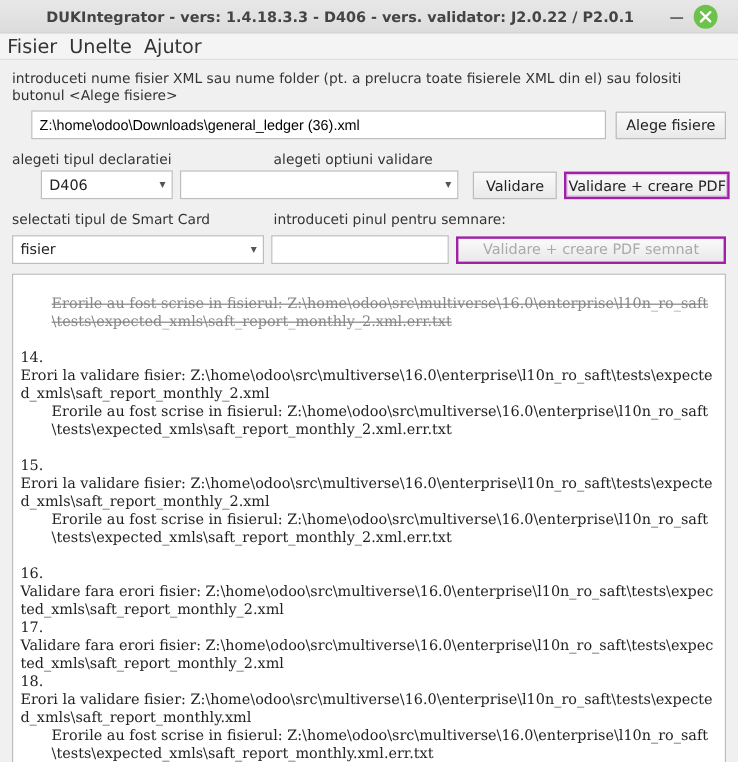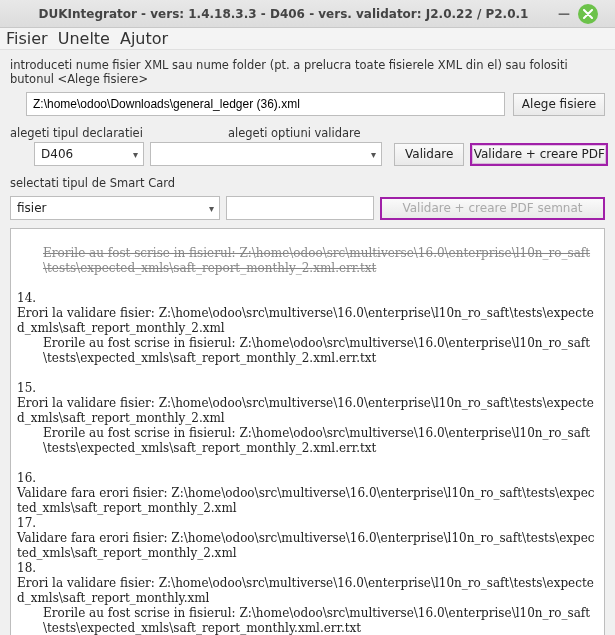--- a/index.html
+++ b/index.html
@@ -106,21 +106,21 @@
     display: inline-flex;
     align-items: center;
   }
   .select-wrap { position: relative; display: inline-block; }
   .select-wrap .chev {
     position: absolute; right: 6px; top: 50%; transform: translateY(-50%);
     pointer-events: none; color: #555; font-size: 10px;
   }
   .two-labels { display: flex; }
   .two-labels > div:first-child { width: 218px; }
-  .row2 { display: flex; align-items: center; gap: 6px; padding-left: 24px; }
+  .row2 { display: flex; align-items: flex-end; gap: 6px; padding-left: 24px; }
   .row3 { display: flex; align-items: center; gap: 6px; margin-top: 4px;}
   .textarea-wrap {
     margin-top: 8px;
     border: 1px solid #bdbdbd;
     background: #fff;
     height: 414px;
     overflow: hidden;
     position: relative;
   }
   .textarea {
@@ -187,20 +187,21 @@
     <div class="button" style="width:72px;">
       <span>Validare</span>
     </div>
     <div class="button highlight" style="width:138px;">
       <span>Validare + creare PDF</span>
     </div>
   </div>
 
   <div class="two-labels" style="margin-top:6px;">
     <div class="sublabel">selectati tipul de Smart Card</div>
+    <div class="sublabel">introduceti pinul pentru semnare:</div>
   </div>
 
   <div class="row3">
     <span class="select-wrap" style="width:210px;">
       <div class="select" style="width:210px;">
         <span>fisier</span>
       </div>
       <span class="chev">▾</span>
     </span>
     <input class="input-text" style="width: 148px; flex: 0 0 148px;" type="password" value="">

